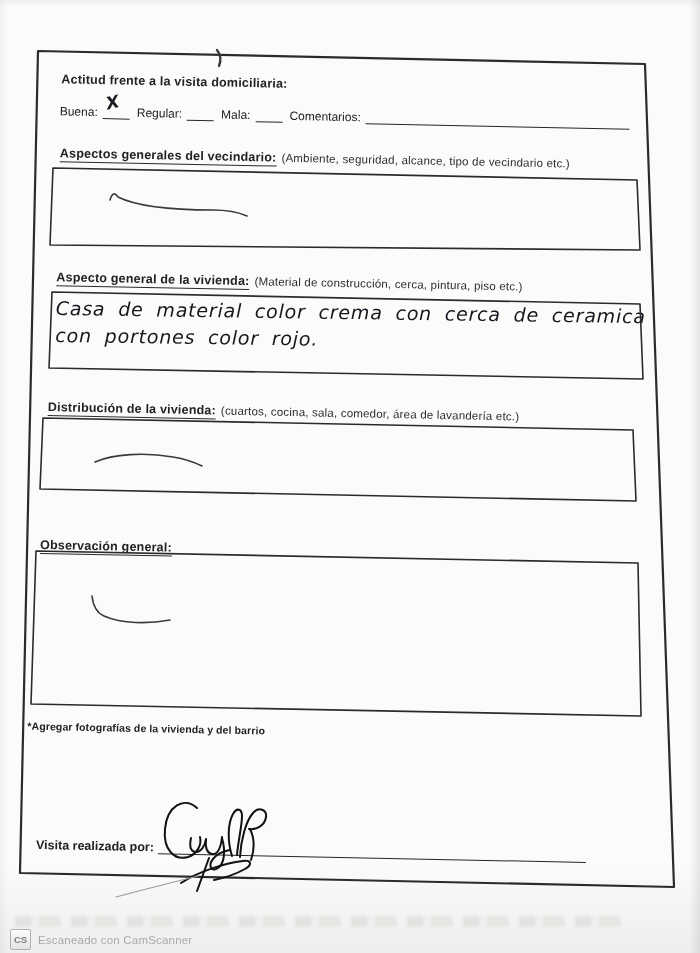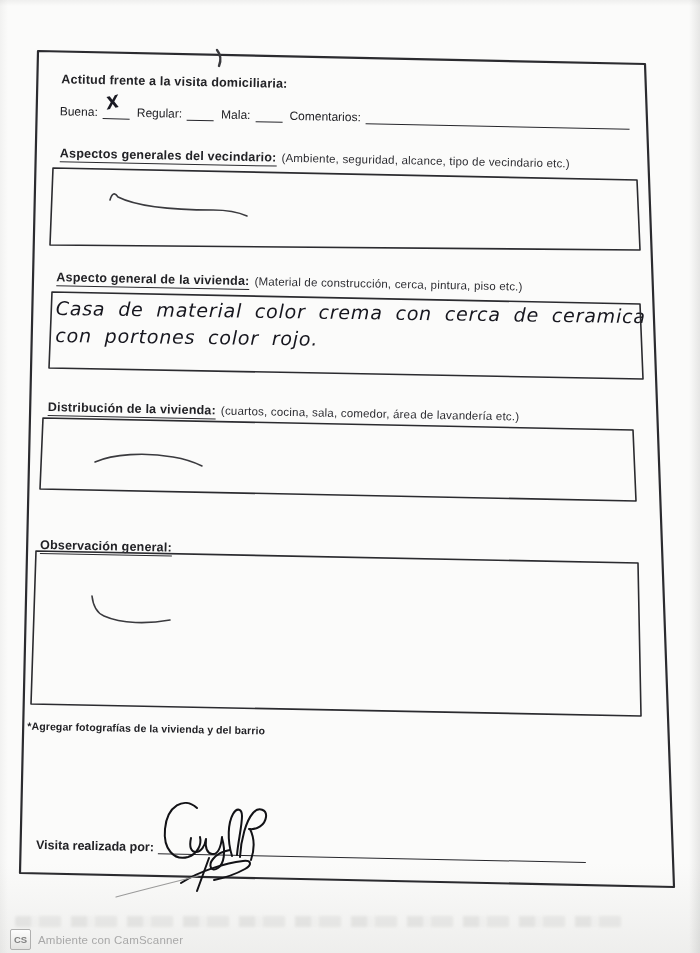--- a/index.html
+++ b/index.html
@@ -128,14 +128,14 @@
     <path d="M250,829 c5,10 4,22 1,31"></path>
     <path d="M181,883 c20,-13 46,-20 62,-22 c9,-1 9,4 2,8 c-9,5 -21,9 -31,11"></path>
     <path d="M209,858 L197,891"></path>
     <path d="M116,897 C142,890 170,883 198,876" stroke="#9a9a9a" stroke-width="1.2"></path>
   </g>
 </svg>
 
 <div class="ghost"></div>
 <div class="wm">
   <div class="badge">CS</div>
-  <div class="txt">Ambiente con CamScanner</div>
+  <div class="txt">Escaneado con CamScanner</div>
 </div>
 
 </body></html>

